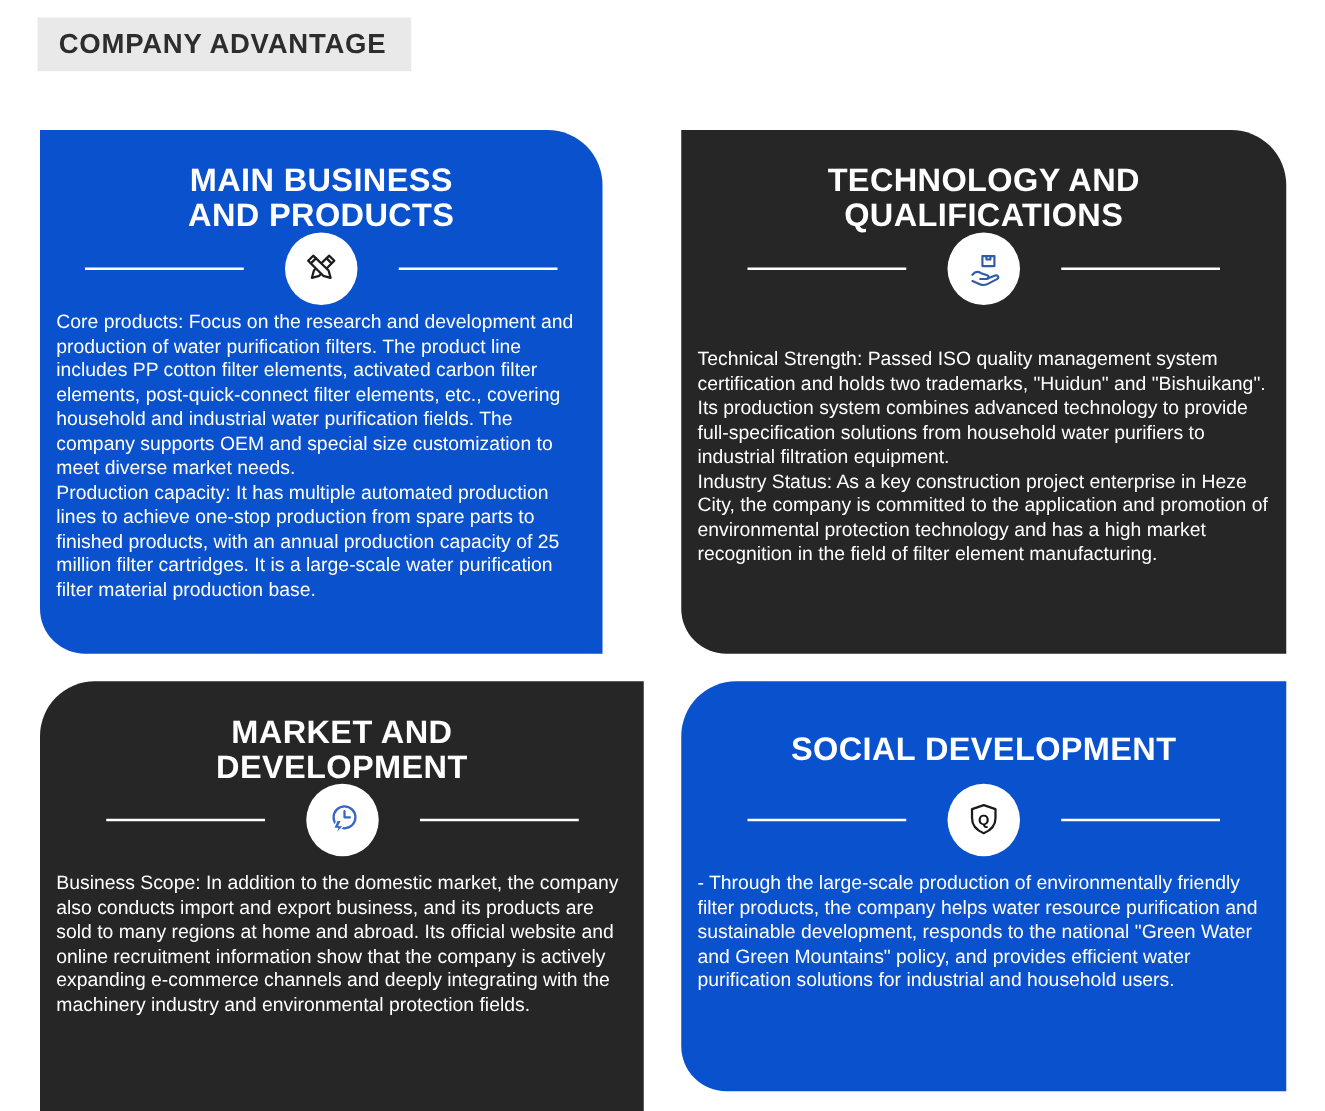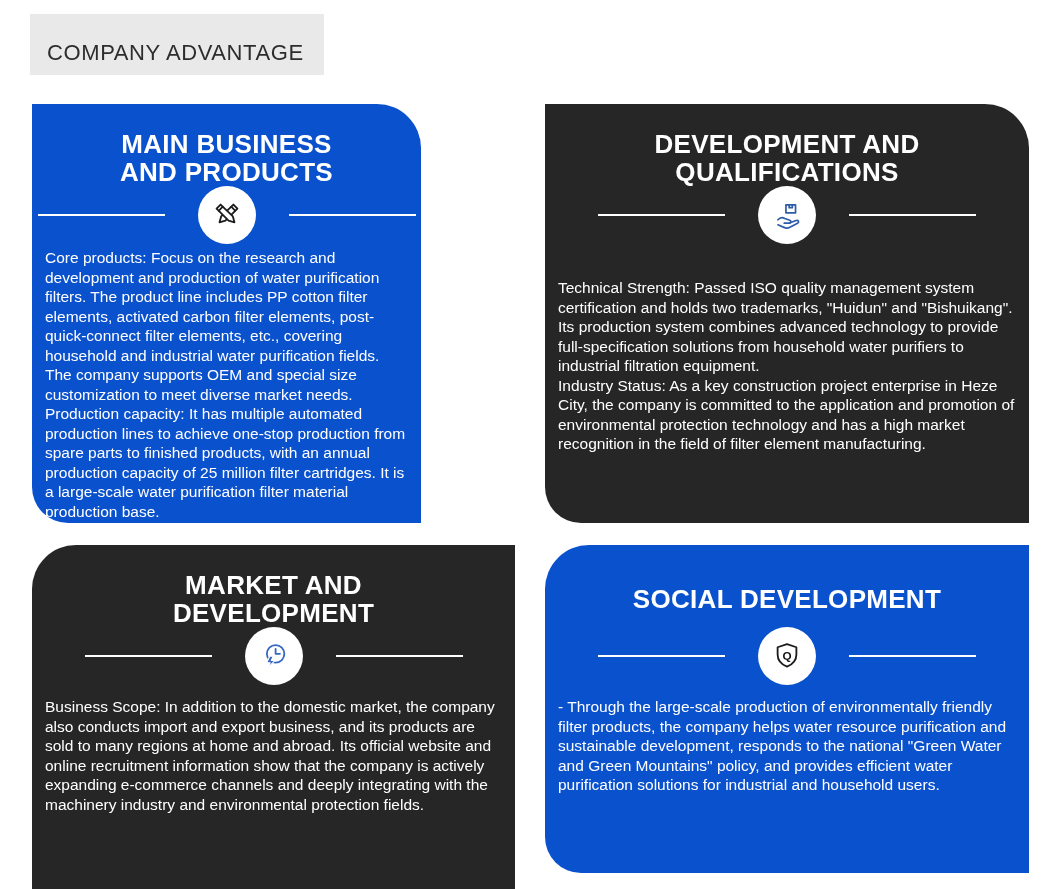--- a/index.html
+++ b/index.html
@@ -6,31 +6,31 @@
   html,body { background:#f7f7f7; }
   .canvas {
     position:relative; width:1060px; height:889px; background:#ffffff;
     font-family:"Liberation Sans", sans-serif; overflow:hidden;
   }
   .header-badge {
     position:absolute; left:30px; top:14px;
     background:#e9e9e9; padding:8px 20px 9px 17px;
   }
   .header-badge h1 {
-    font-size:22px; font-weight:400; letter-spacing:0.6px; color:#2d2d2d;margin-top:18px;
+    font-size:22px; font-weight:700; letter-spacing:0.6px; color:#2d2d2d;
   }
   .card {
     position:absolute; color:#ffffff; display:flex; flex-direction:column;
     align-items:center; padding-top:26px;
   }
   .card--blue { background:var(--blue,#0a51cd); }
   .card--dark { background:var(--dark,#262626); }
   .card--round-tr { border-radius:0 44px 0 36px; }
   .card--round-tl { border-radius:44px 0 0 36px; }
-  #card-main   { left:32px;  top:104px; width:389px; height:419px; }
+  #card-main   { left:32px;  top:104px; width:450px; height:419px; }
   #card-tech   { left:545px; top:104px; width:484px; height:419px; }
   #card-market { left:32px;  top:545px; width:483px; height:416px; }
   #card-social { left:545px; top:545px; width:484px; height:328px; }
   .card-title {
     min-height:56px; display:flex; align-items:center; justify-content:center;
     text-align:center; white-space:pre-line;
     font-size:26px; line-height:28px; font-weight:800; letter-spacing:0.3px;
   }
   .icon-row {
     display:flex; align-items:center; justify-content:center; gap:33px;
@@ -72,21 +72,21 @@
           <path d="M11 7.2 l-3.6 3.6"></path>
         </svg>
       </div>
       <div class="rule"></div>
     </div>
     <div class="card-body body-gap-sm">Core products: Focus on the research and development and production of water purification filters. The product line includes PP cotton filter elements, activated carbon filter elements, post-quick-connect filter elements, etc., covering household and industrial water purification fields. The company supports OEM and special size customization to meet diverse market needs.
 Production capacity: It has multiple automated production lines to achieve one-stop production from spare parts to finished products, with an annual production capacity of 25 million filter cartridges. It is a large-scale water purification filter material production base.</div>
   </div>
 
   <div id="card-tech" class="card card--dark card--round-tr">
-    <div class="card-title">DEVELOPMENT AND
+    <div class="card-title">TECHNOLOGY AND
 QUALIFICATIONS</div>
     <div class="icon-row">
       <div class="rule"></div>
       <div class="icon-circle">
         <svg width="32" height="32" viewBox="0 0 30 30" fill="none" stroke="#2d5ca9" stroke-width="1.6" stroke-linejoin="round" stroke-linecap="round">
           <path d="M14 5.5 h9 v7.5 h-9 z"></path>
           <path d="M17 5.5 v2.6 h3 V5.5"></path>
           <path d="M6.5 19.5 c1.8,-2.2 4.2,-2.6 6.5,-1.2 l4.6,1.6 c1.6,0.6 1.2,2.8 -0.6,2.8 h-4.6"></path>
           <path d="M17.8 22.3 l5.8,-2.2 c2,-0.7 3.2,1.6 1.3,2.7 l-7.2,3.7 c-1.8,0.9 -3.8,0.9 -5.6,0.1 l-5.6,-2.4"></path>
         </svg>

